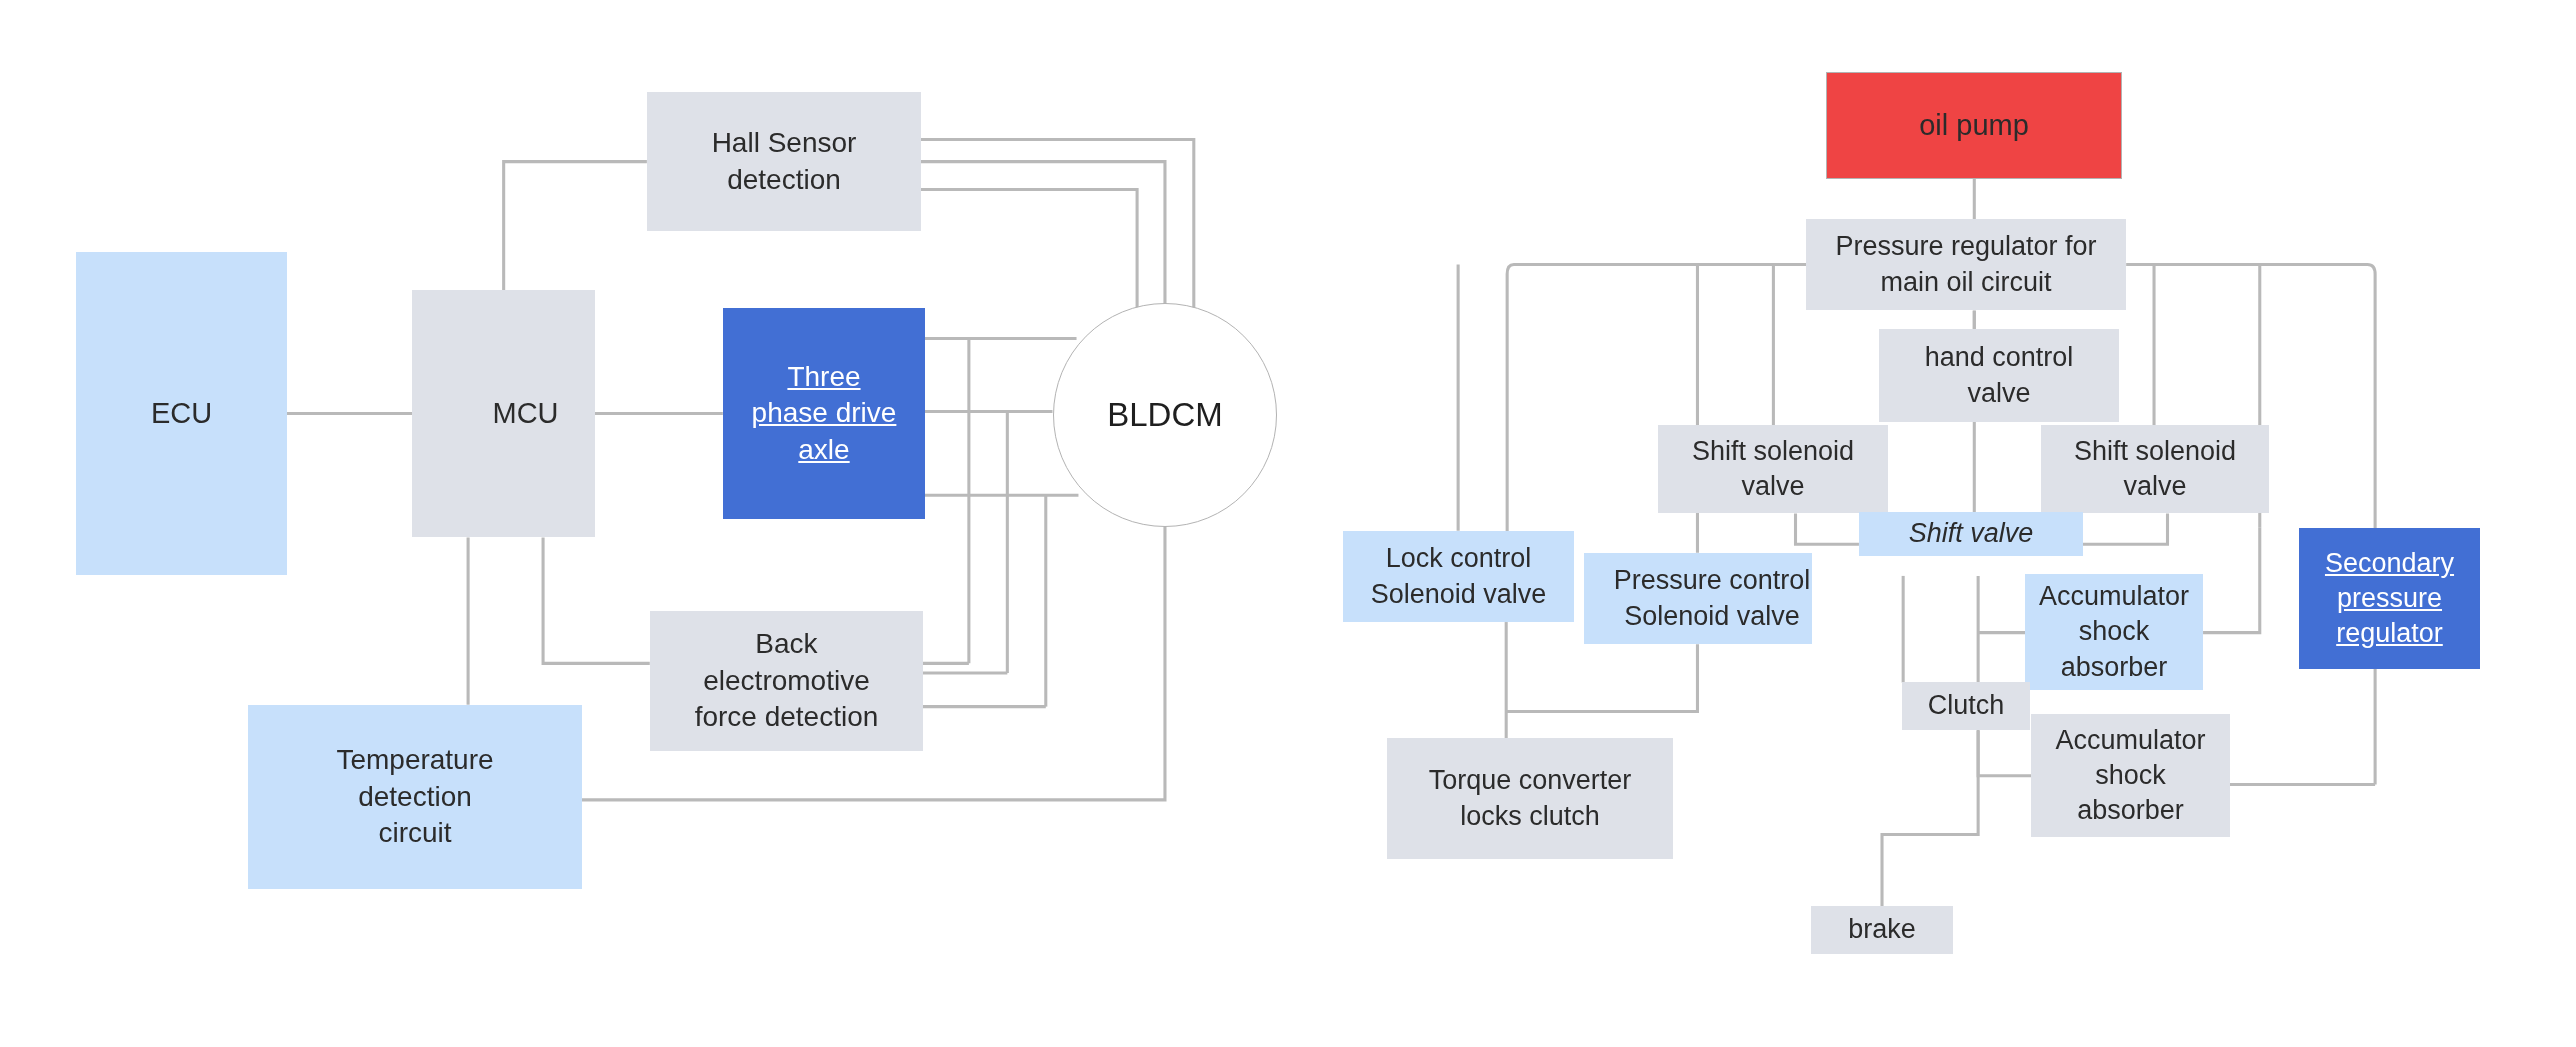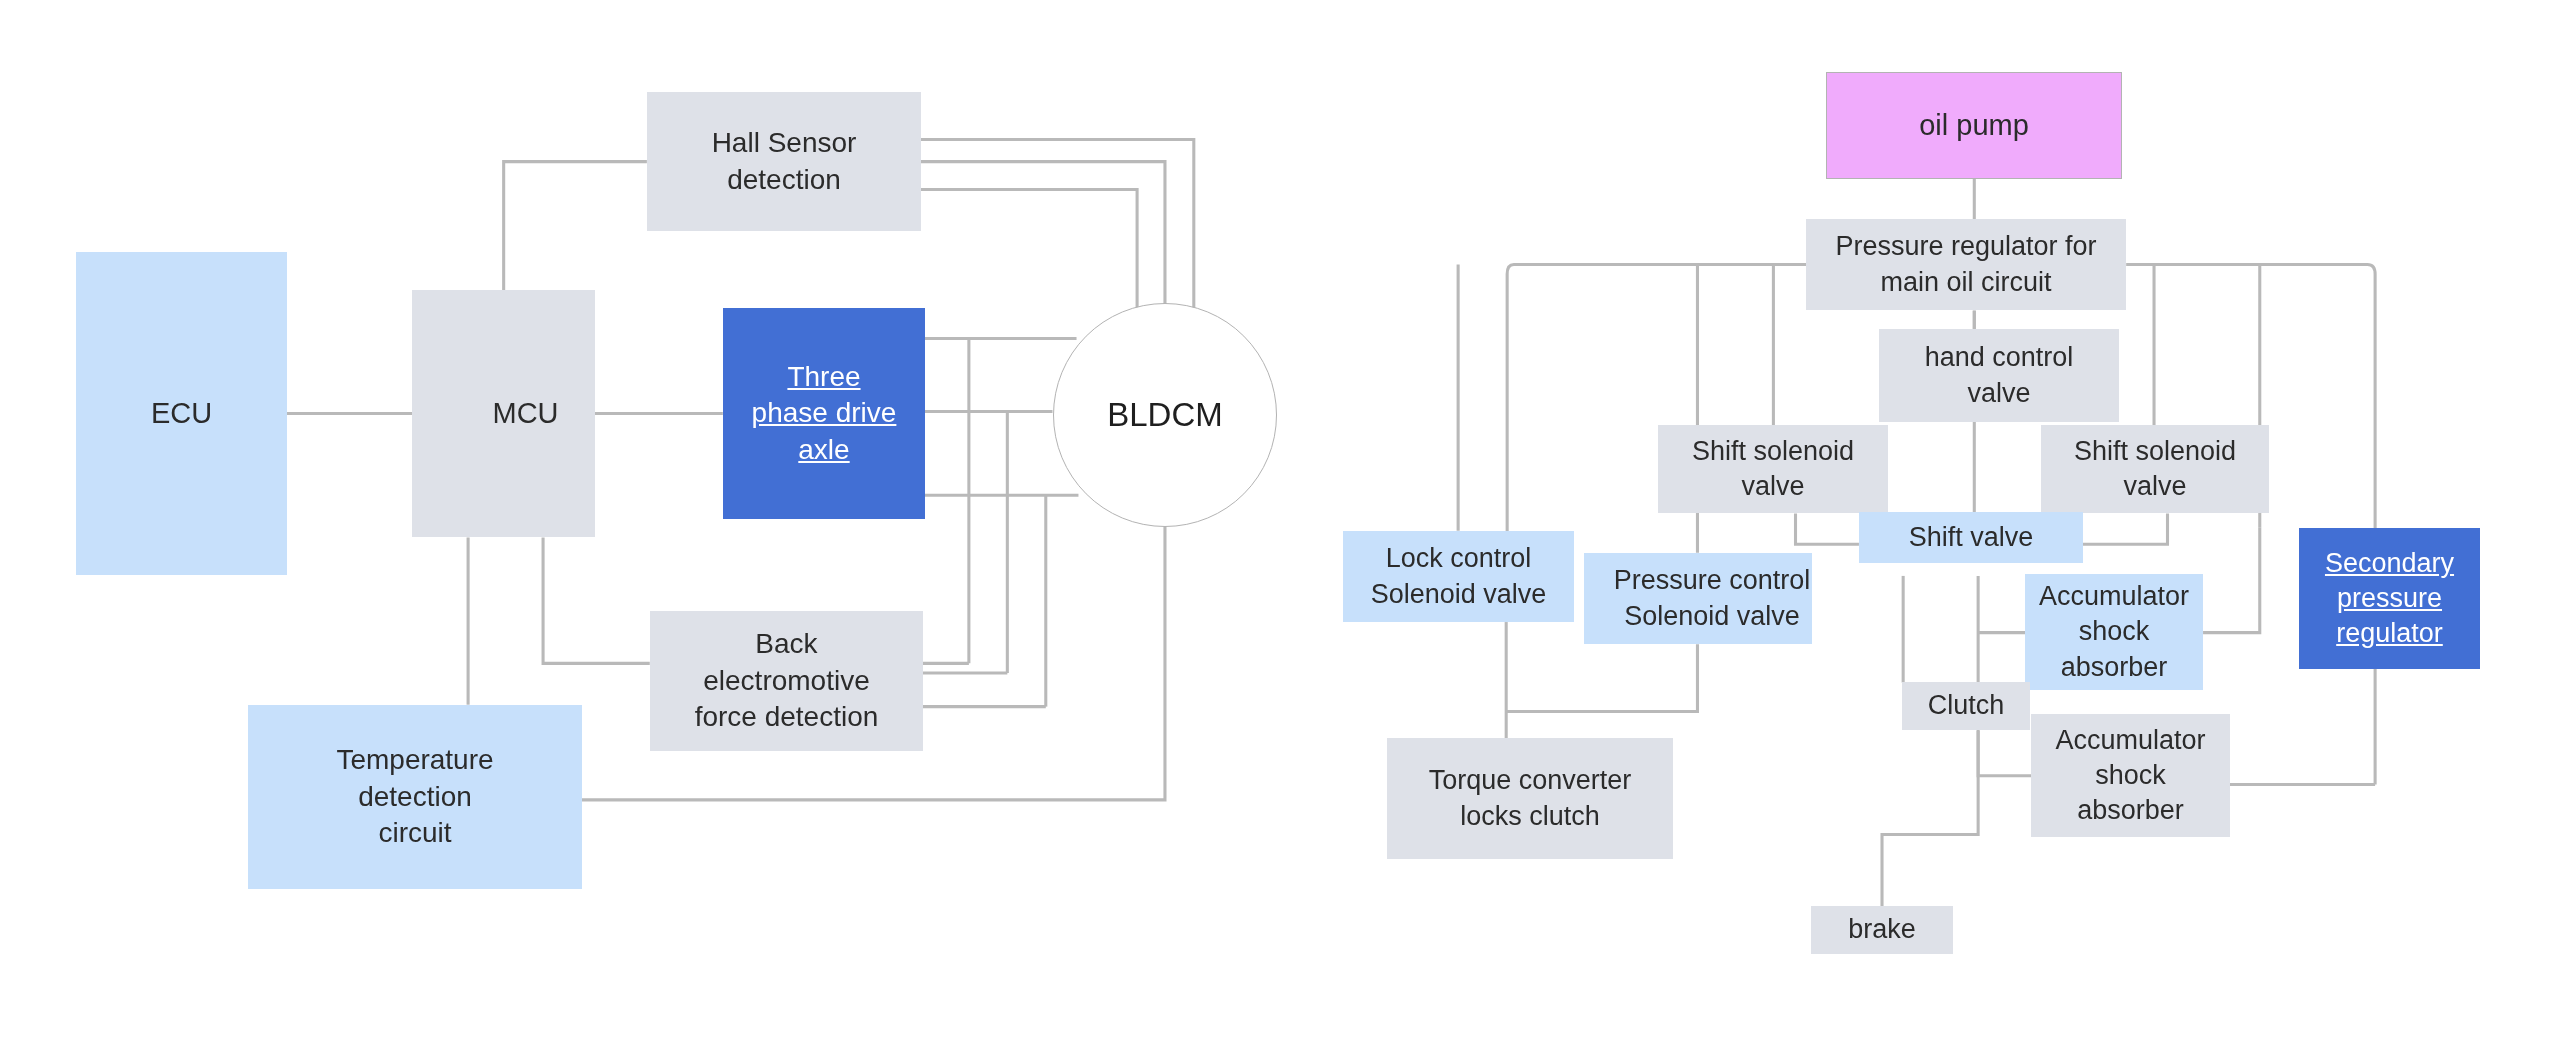--- a/index.html
+++ b/index.html
@@ -34,21 +34,21 @@
     align-items: center;
     justify-content: center;
     text-align: center;
     line-height: 1.3;
     white-space: pre-line;
     z-index: 5;
   }
   .fill-grey   { background: #dee1e8; color: #2b2b2b; }
   .fill-light  { background: #c7e0fb; color: #2b2b2b; text-align: center; }
   .fill-accent { background: #426fd4; color: #ffffff; text-decoration: underline; }
-  .fill-white  { background: #f0abfc; color: #2b2b2b; border: 1.9px solid #b3b3b3; }
+  .fill-white  { background: #ef4444; color: #2b2b2b; border: 1.9px solid #b3b3b3; }
   .circle {
     border-radius: 50%;
     background: #ffffff;
     border: 1.9px solid #b3b3b3;
     color: #1f1f1f;
   }
 </style>
 </head>
 <body>
 
@@ -152,21 +152,21 @@
 
   <div class="node fill-grey" style="left:1879px; top:329px; width:240px; height:93px; font-size:27px;">hand control
 valve</div>
 
   <div class="node fill-grey" style="left:1658px; top:425px; width:230px; height:88px; font-size:27px;">Shift solenoid
 valve</div>
 
   <div class="node fill-grey" style="left:2041px; top:425px; width:228px; height:88px; font-size:27px;">Shift solenoid
 valve</div>
 
-  <div class="node fill-light" style="left:1859px; top:512px; width:224px; height:51px; font-size:27px;">Shift valve</div>
+  <div class="node fill-light" style="left:1859px; top:512px; width:224px; height:44px; font-size:27px;font-style:italic;">Shift valve</div>
 
   <div class="node fill-light" style="left:1343px; top:531px; width:231px; height:91px; font-size:27px;">Lock control
 Solenoid valve</div>
 
   <div class="node fill-light" style="left:1584px; top:553px; width:228px; height:91px; font-size:27px;padding-left:28px;">Pressure control
 Solenoid valve</div>
 
   <div class="node fill-light" style="left:2025px; top:574px; width:178px; height:116px; font-size:27px;">Accumulator
 shock
 absorber</div>

